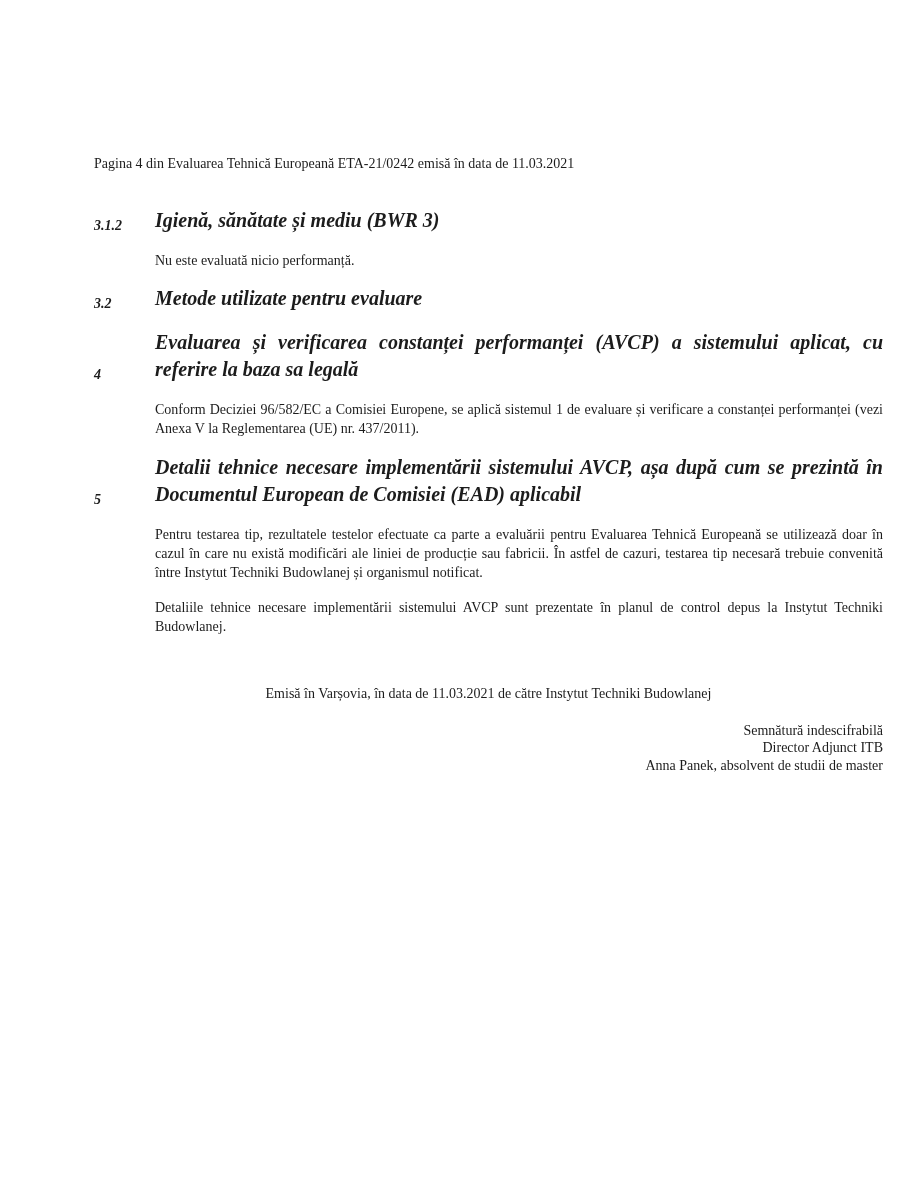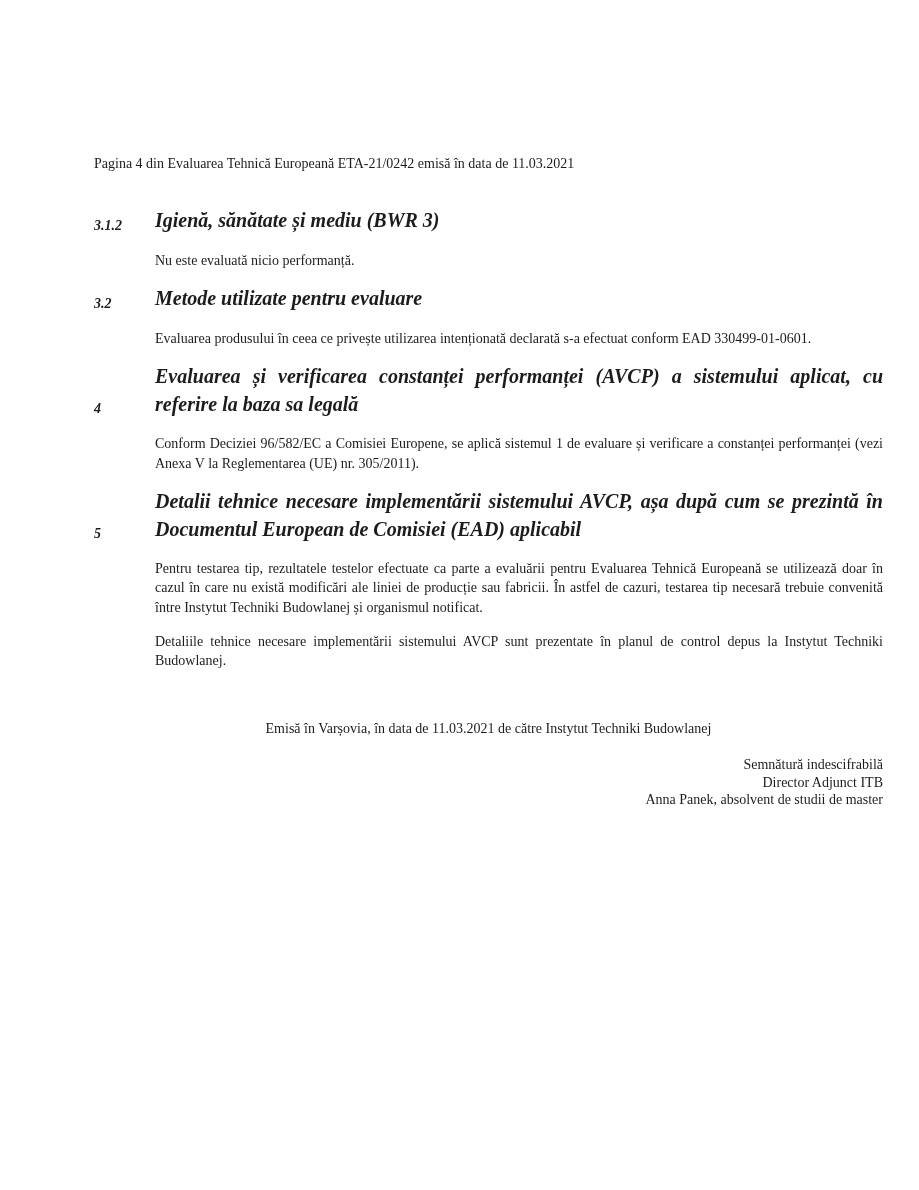--- a/index.html
+++ b/index.html
@@ -68,27 +68,26 @@
   <div class="section-row">
     <div class="section-number">3.1.2</div>
     <h3 class="section-heading">Igienă, sănătate și mediu (BWR 3)</h3>
   </div>
   <p class="body-para">Nu este evaluată nicio performanță.</p>
 
   <div class="section-row">
     <div class="section-number">3.2</div>
     <h3 class="section-heading">Metode utilizate pentru evaluare</h3>
   </div>
-  <p class="body-para">Evaluarea produsului în ceea ce privește utilizarea intenționată declarată s-a efectuat conform EAD 330499-01-0601.</p>
 
   <div class="section-row">
     <div class="section-number">4</div>
     <h3 class="section-heading">Evaluarea și verificarea constanței performanței (AVCP) a sistemului aplicat, cu referire la baza sa legală</h3>
   </div>
-  <p class="body-para">Conform Deciziei 96/582/EC a Comisiei Europene, se aplică sistemul 1 de evaluare și verificare a constanței performanței (vezi Anexa V la Reglementarea (UE) nr. 305/2011).</p>
+  <p class="body-para">Conform Deciziei 96/582/EC a Comisiei Europene, se aplică sistemul 1 de evaluare și verificare a constanței performanței (vezi Anexa V la Reglementarea (UE) nr. 437/2011).</p>
 
   <div class="section-row">
     <div class="section-number">5</div>
     <h3 class="section-heading">Detalii tehnice necesare implementării sistemului AVCP, așa după cum se prezintă în Documentul European de Comisiei (EAD) aplicabil</h3>
   </div>
   <p class="body-para">Pentru testarea tip, rezultatele testelor efectuate ca parte a evaluării pentru Evaluarea Tehnică Europeană se utilizează doar în cazul în care nu există modificări ale liniei de producție sau fabricii. În astfel de cazuri, testarea tip necesară trebuie convenită între Instytut Techniki Budowlanej și organismul notificat.</p>
   <p class="body-para">Detaliile tehnice necesare implementării sistemului AVCP sunt prezentate în planul de control depus la Instytut Techniki Budowlanej.</p>
 
   <div class="closing-block">
     <p class="issued-line">Emisă în Varșovia, în data de 11.03.2021 de către Instytut Techniki Budowlanej</p>

